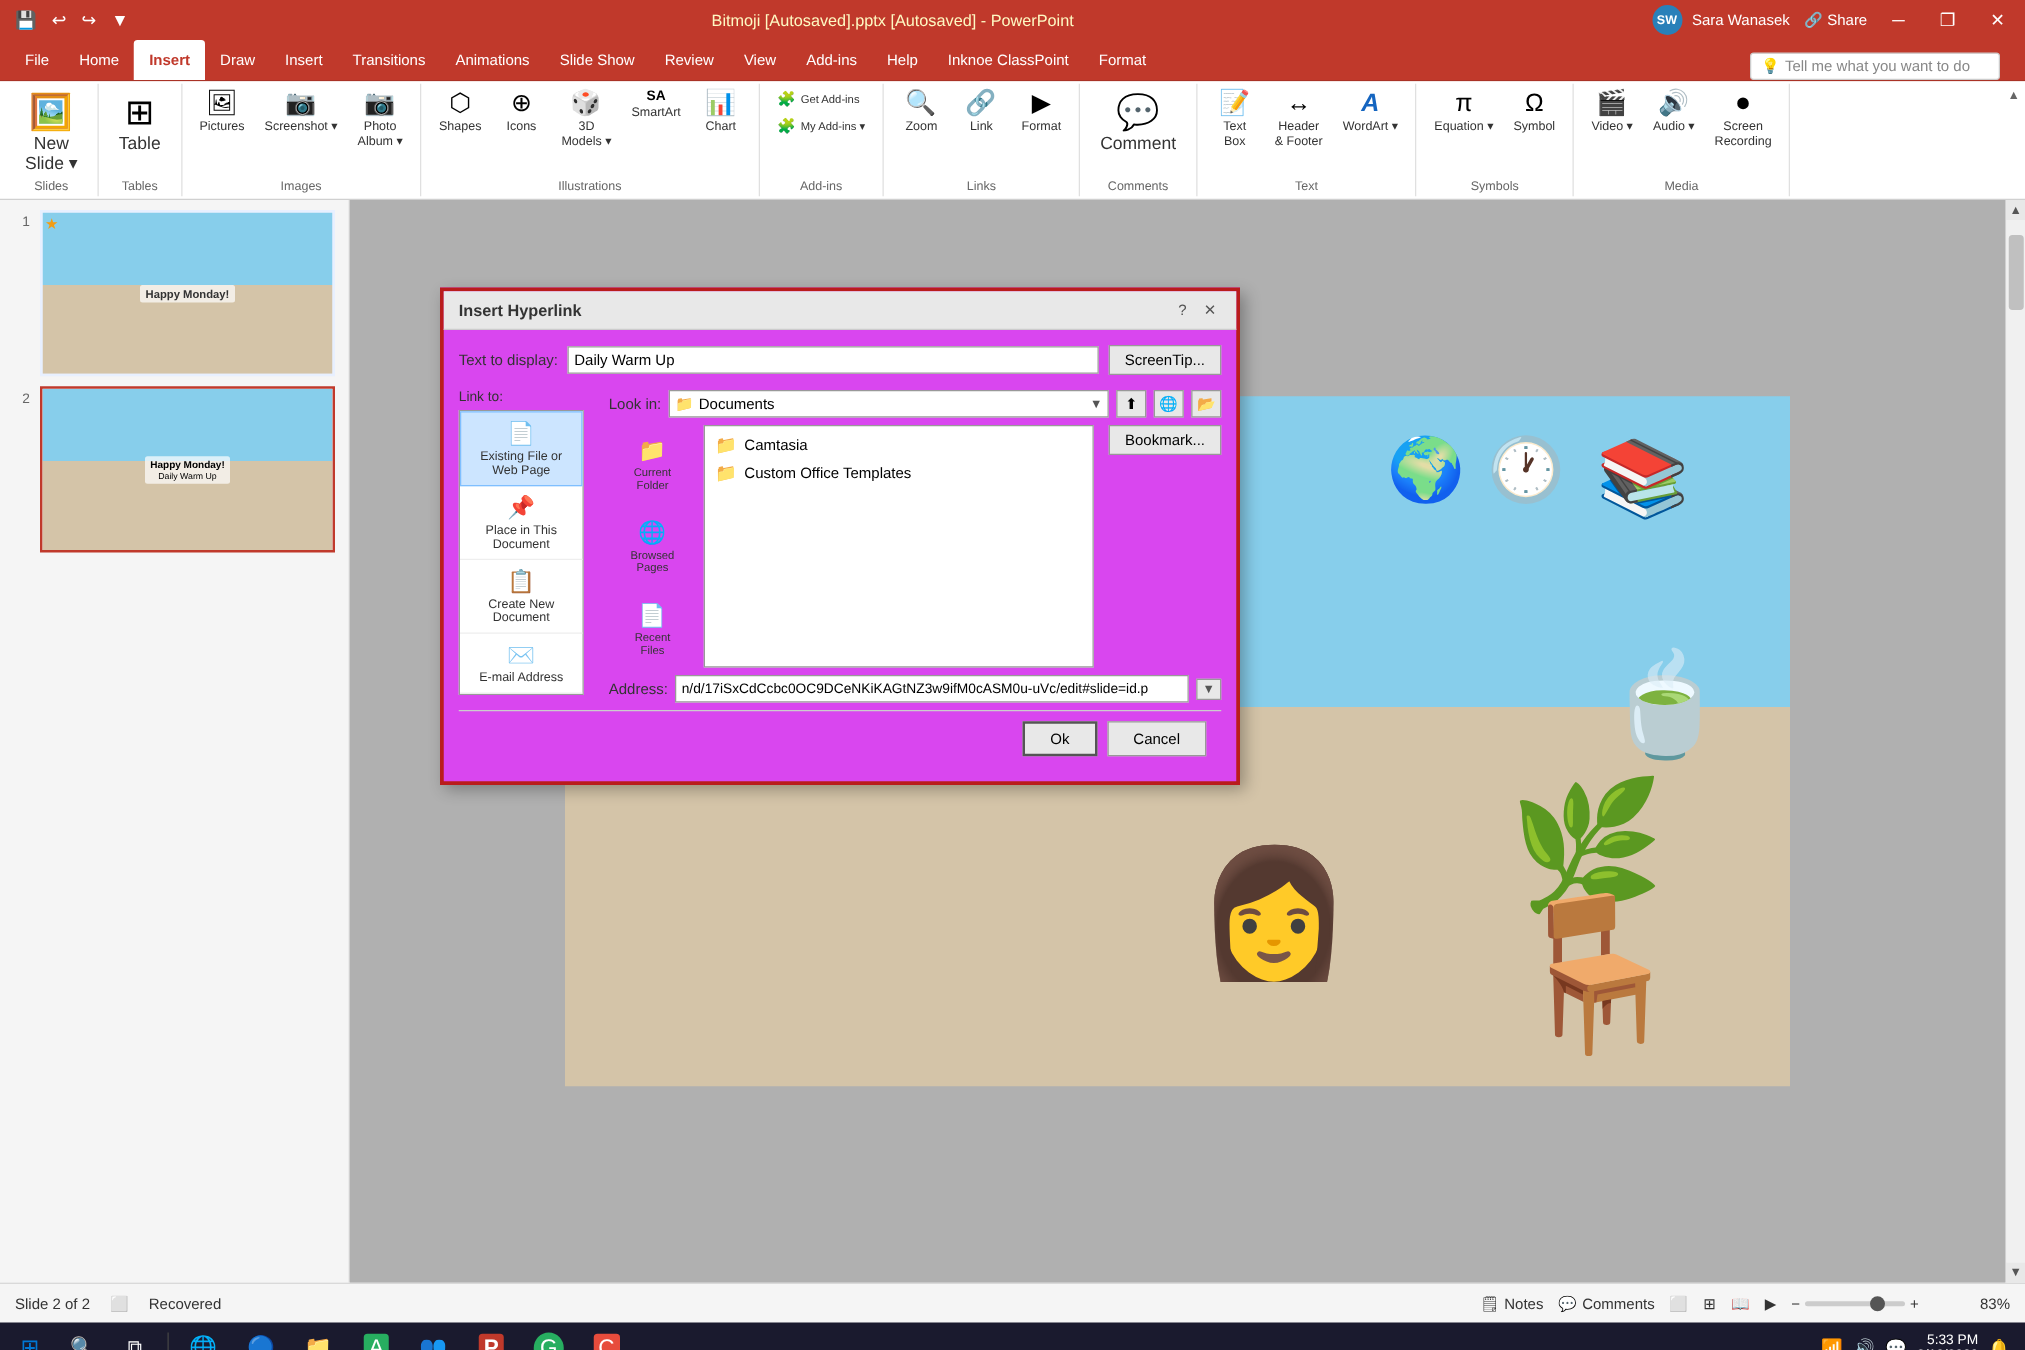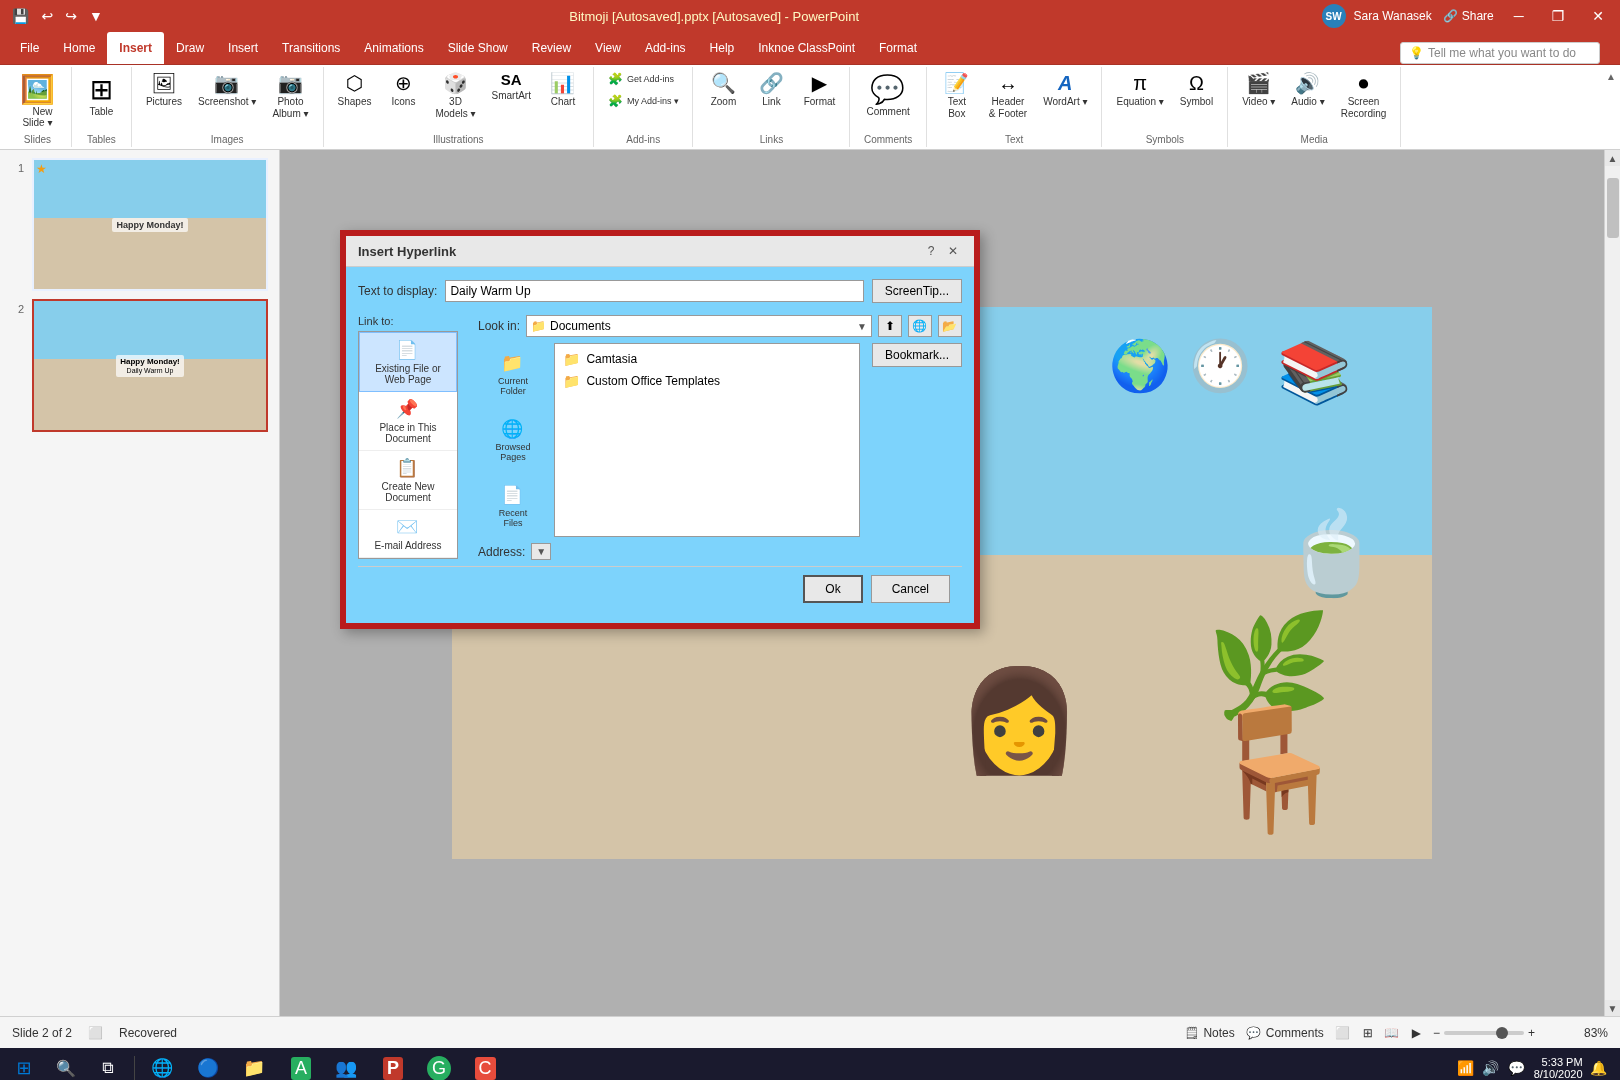--- a/index.html
+++ b/index.html
@@ -41,21 +41,21 @@
     .ribbon-group-label { font-size: 10px; color: #666; margin-top: 2px; text-align: center; }
 
     .ribbon-btn { display: flex; flex-direction: column; align-items: center; padding: 2px 6px; cursor: pointer; border-radius: 3px; min-width: 44px; }
     .ribbon-btn .icon { font-size: 20px; line-height: 1.2; }
     .ribbon-btn .label { font-size: 10px; text-align: center; line-height: 1.2; color: #333; margin-top: 1px; }
     .ribbon-btn-small { display: flex; flex-direction: column; align-items: center; padding: 2px 4px; cursor: pointer; border-radius: 3px; }
     .ribbon-btn-small .label { font-size: 9px; color: #333; text-align: center; }
 
     .ribbon-big-btn { display: flex; flex-direction: column; align-items: center; padding: 4px 8px; cursor: pointer; border-radius: 3px; }
     .ribbon-big-btn .icon { font-size: 28px; }
-    .ribbon-big-btn .label { font-size: 10px; text-align: right; color: #333; }
+    .ribbon-big-btn .label { font-size: 14px; text-align: center; color: #333; }
     #ribbon-right { display: flex; align-items: center; margin-left: auto; padding-right: 12px; gap: 8px; }
 
     
     #main { display: flex; height: calc(1080px - 32px - 32px - 110px - 32px); }
 
     
     #slide-panel { width: 280px; background: #f5f5f5; border-right: 1px solid #d0d0d0; overflow-y: auto; padding: 8px; }
     .slide-thumb { margin-bottom: 8px; display: flex; gap: 8px; align-items: flex-start; cursor: pointer; }
     .slide-num { font-size: 11px; color: #666; width: 16px; text-align: right; padding-top: 4px; }
     .slide-img { border: 2px solid transparent; width: 236px; height: 133px; background: #e8f0ff; position: relative; overflow: hidden; }
@@ -85,24 +85,24 @@
     .taskbar-separator { width: 1px; height: 24px; background: #444; margin: 0 4px; }
     #taskbar-right { margin-left: auto; display: flex; align-items: center; gap: 8px; color: white; font-size: 11px; padding-right: 8px; }
     .taskbar-app { width: 44px; height: 36px; display: flex; align-items: center; justify-content: center; cursor: pointer; border-radius: 3px; position: relative; }
     .taskbar-app.active::after { content: ''; position: absolute; bottom: 2px; left: 50%; transform: translateX(-50%); width: 24px; height: 3px; background: #4fc3f7; border-radius: 2px; }
 
     
     #dialog-overlay { position: fixed; top: 0; left: 0; right: 0; bottom: 0; z-index: 100; pointer-events: none; }
     #insert-hyperlink-dialog {
       position: absolute;
       top: 230px;
-      left: 340px;
+      left: 352px;
       width: 640px;
-      background: #7dd3fc;
-      border: 6px solid #b91c1c;
+      background: #d946ef;
+      border: 3px solid #b91c1c;
       box-shadow: 4px 4px 12px rgba(0,0,0,0.3);
       z-index: 101;
       pointer-events: all;
     }
     #dialog-title-bar {
       background: #e8e8e8;
       padding: 6px 12px;
       display: flex;
       align-items: center;
       justify-content: space-between;
@@ -258,21 +258,21 @@
       </div>
       <div class="ribbon-btn">
         <div class="icon">⊕</div>
         <div class="label">Icons</div>
       </div>
       <div class="ribbon-btn">
         <div class="icon">🎲</div>
         <div class="label">3D<br>Models ▾</div>
       </div>
       <div class="ribbon-btn">
-        <div class="icon" style="font-size:15px;font-weight:bold;">SA</div>
+        <div class="icon" style="font-size:11px;font-weight:bold;">SA</div>
         <div class="label">SmartArt</div>
       </div>
       <div class="ribbon-btn">
         <div class="icon">📊</div>
         <div class="label">Chart</div>
       </div>
     </div>
     <div class="ribbon-group-label">Illustrations</div>
   </div>
 
@@ -537,20 +537,21 @@
               </div>
             </div>
 
             <div id="action-buttons">
               <button class="action-btn">Bookmark...</button>
             </div>
           </div>
 
           <div id="address-row">
             <span class="addr-label">Address:</span>
+            <input class="addr-input" value="n/d/17iSxCdCcbc0OC9DCeNKiKAGtNZ3w9ifM0cASM0u-uVc/edit#slide=id.p" style="">
             <div class="addr-arrow">▼</div>
           </div>
         </div>
       </div>
 
       <div id="dialog-footer">
         <button class="footer-btn default">Ok</button>
         <button class="footer-btn">Cancel</button>
       </div>
     </div>

